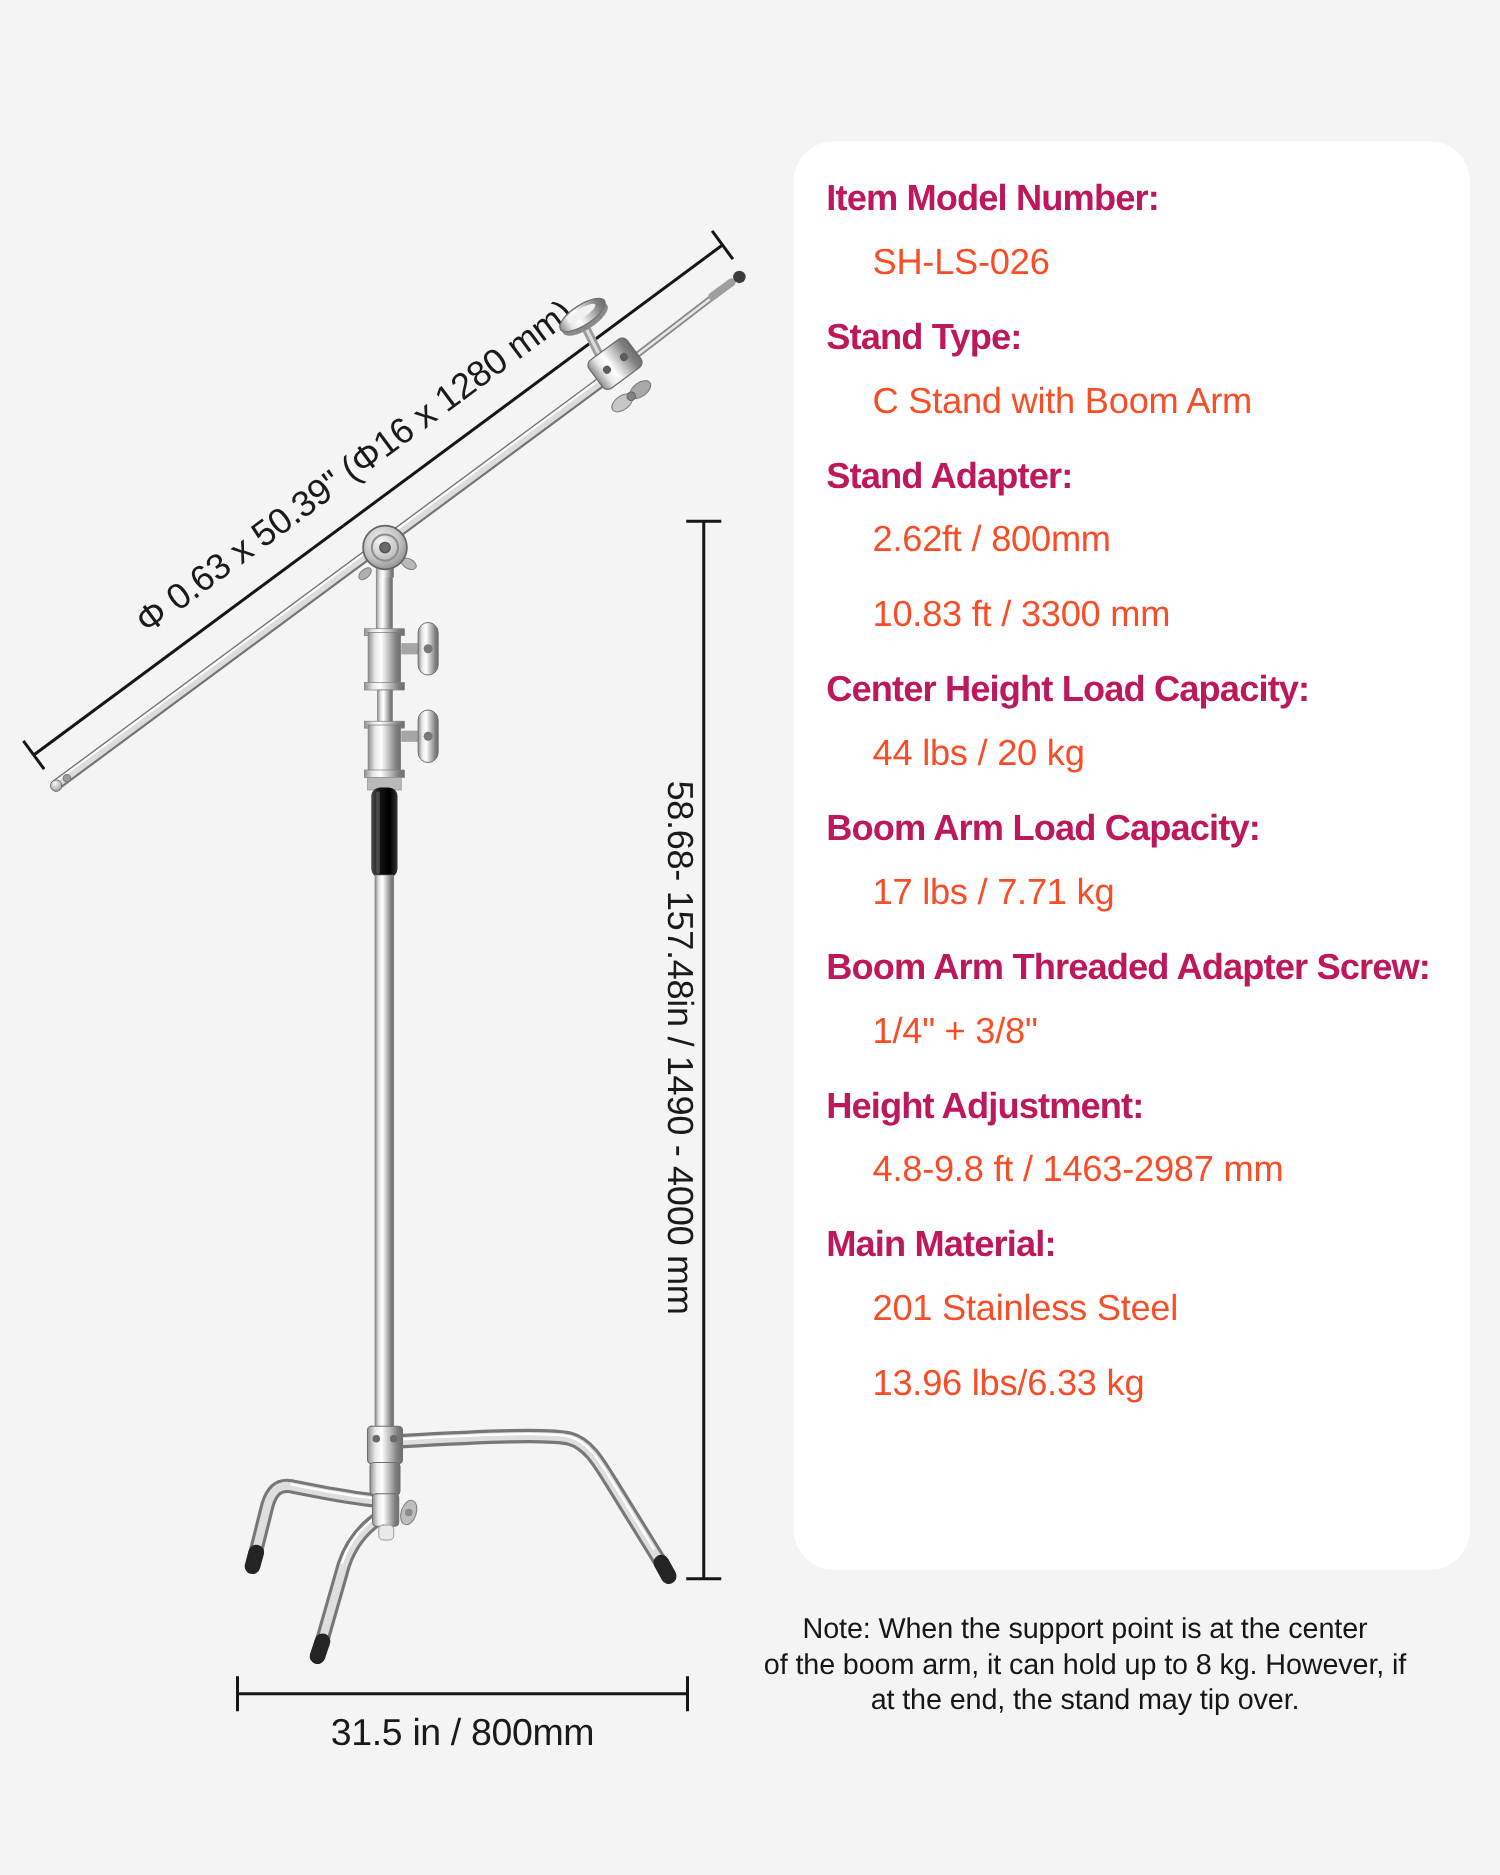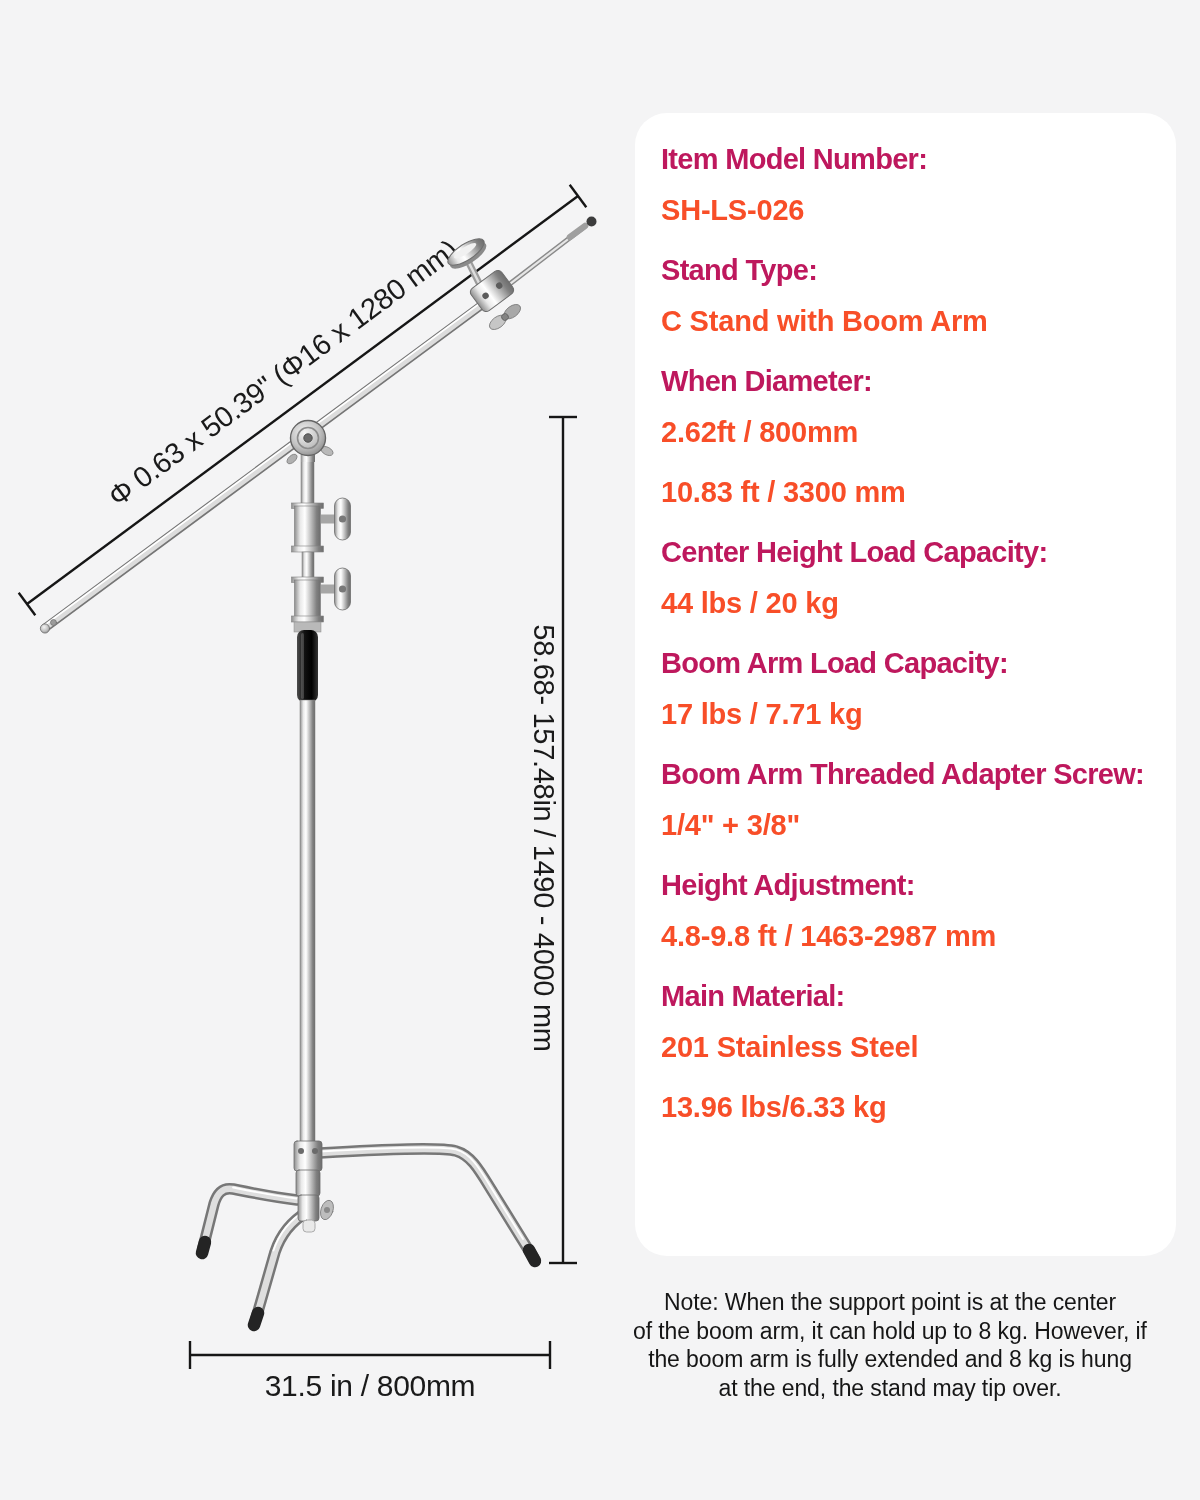--- a/index.html
+++ b/index.html
@@ -22,25 +22,25 @@
     background:#ffffff;border-radius:32px;
     padding:21px 16px 0 26px;
     box-sizing:border-box;
   }
   .spec-row{margin-bottom:9px}
   .spec-label{
     font-size:29px;font-weight:700;color:#be185d;
     line-height:51px;letter-spacing:-0.7px;white-space:nowrap;
   }
   .spec-value{
-    font-size:29px;font-weight:700;color:#f84e28;
-    line-height:51px;letter-spacing:-0.2px;white-space:nowrap;
+    font-size:29px;font-weight:400;color:#f84e28;
+    line-height:51px;letter-spacing:-0.2px;white-space:nowrap;margin-left:37px;
   }
   .note{
-    position:absolute;left:629px;top:1288px;width:522px;
+    position:absolute;left:607px;top:1288px;width:522px;
     text-align:center;color:#161616;
     font-size:23px;line-height:28.5px;letter-spacing:-0.1px;
   }
   .note-line{white-space:nowrap}
 </style>
 </head>
 <body>
 
 <svg class="diagram" width="630" height="1500" viewBox="0 0 630 1500">
   <defs>
@@ -184,21 +184,21 @@
 <div class="spec-card">
   <div class="spec-row">
     <div class="spec-label">Item Model Number:</div>
     <div class="spec-value">SH-LS-026</div>
   </div>
   <div class="spec-row">
     <div class="spec-label">Stand Type:</div>
     <div class="spec-value">C Stand with Boom Arm</div>
   </div>
   <div class="spec-row">
-    <div class="spec-label">When Diameter:</div>
+    <div class="spec-label">Stand Adapter:</div>
     <div class="spec-value">2.62ft / 800mm</div>
   </div>
   <div class="spec-row">
     <div class="spec-value">10.83 ft / 3300 mm</div>
   </div>
   <div class="spec-row">
     <div class="spec-label">Center Height Load Capacity:</div>
     <div class="spec-value">44 lbs / 20 kg</div>
   </div>
   <div class="spec-row">
@@ -218,15 +218,14 @@
     <div class="spec-value">201 Stainless Steel</div>
   </div>
   <div class="spec-row">
     <div class="spec-value">13.96 lbs/6.33 kg</div>
   </div>
 </div>
 
 <div class="note">
   <div class="note-line">Note: When the support point is at the center</div>
   <div class="note-line">of the boom arm, it can hold up to 8 kg. However, if</div>
-  <div class="note-line">the boom arm is fully extended and 8 kg is hung</div>
   <div class="note-line">at the end, the stand may tip over.</div>
 </div>
 
 </body></html>

